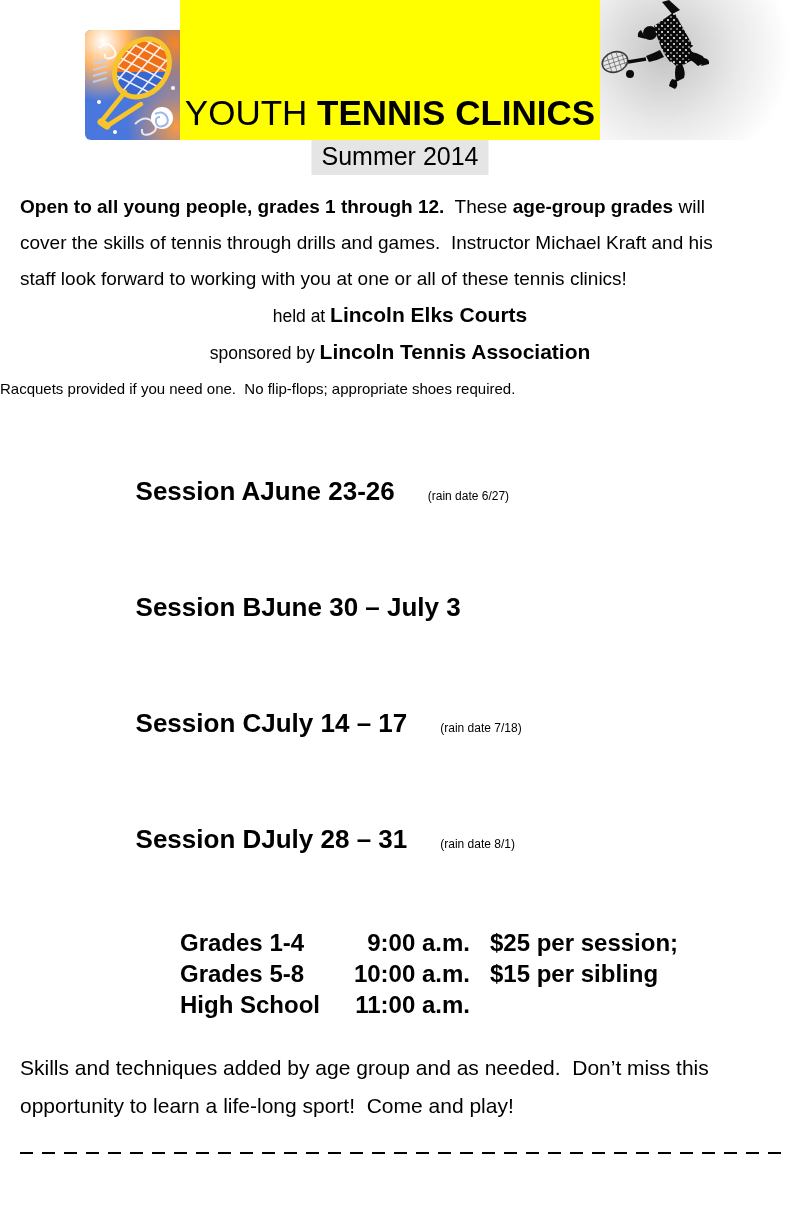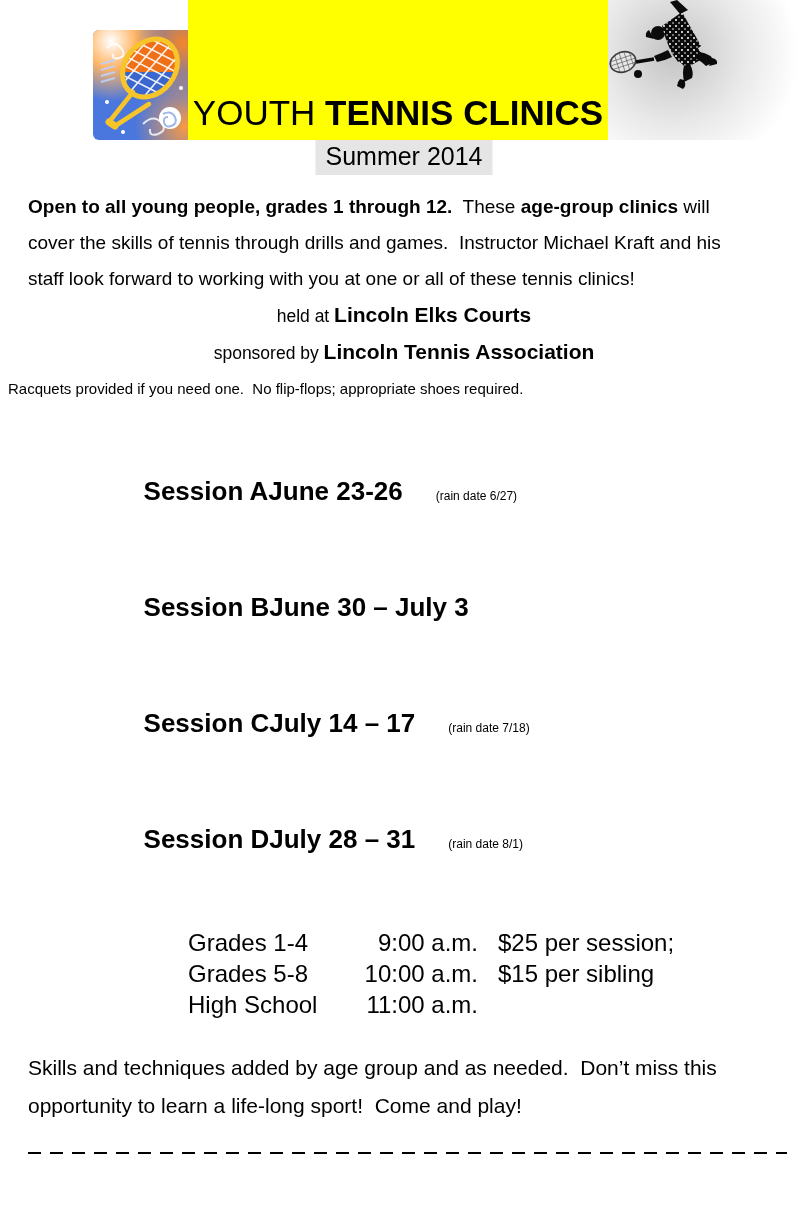--- a/index.html
+++ b/index.html
@@ -1,20 +1,20 @@
 <!DOCTYPE html>
 <html><head>
 <meta charset="utf-8">
 <style>
   * { margin:0; padding:0; box-sizing:border-box; }
   body { background:#ffffff; }
   .page {
     position:relative; width:800px; height:1209px; margin:0 auto;
     background:#ffffff; color:#000;
-    font-family:"Liberation Sans", sans-serif; overflow:hidden;padding-left:8px;
+    font-family:"Liberation Sans", sans-serif; overflow:hidden;
   }
   
   .header { position:relative; height:176px; }
   .banner { position:absolute; left:180px; top:0; width:420px; height:140px; }
   .title {
     position:absolute; left:0; right:0; bottom:7px; text-align:center;
     font-size:35px; letter-spacing:0; white-space:pre;
   }
   .title .emph { font-weight:700; }
   .summer {
@@ -33,21 +33,21 @@
   .intro { margin:13px 10px 0 20px; font-size:19px; line-height:36px; white-space:pre; }
   .center-line { text-align:center; font-size:21px; line-height:35px; white-space:pre; }
   .equipment { font-size:15px; line-height:35px; white-space:pre; }
   
   .sessions { margin:30px 0 0 100px; }
   .session-row { line-height:37px; white-space:pre; }
   .session-name, .session-dates { font-weight:700; font-size:26px; }
   .session-dates { margin-left:0; }
   .session-rain { font-size:12px; margin-left:33px; }
   
-  .schedule { margin:27px 0 0 180px; font-size:24px; font-weight:400; }
+  .schedule { margin:27px 0 0 180px; font-size:24px; font-weight:700; }
   .sched-row { display:flex; line-height:31px; white-space:pre; }
   .sched-group { width:160px; text-align:left; }
   .sched-time  { width:130px; text-align:right; }
   .sched-price { margin-left:20px; }
   
   .closing { margin:29px 10px 0 20px; font-size:21px; line-height:38px; white-space:pre; }
   
   .dashes {
     margin:27px 13px 0 20px; height:2px;
     background:repeating-linear-gradient(90deg, #000 0 13px, transparent 13px 22px);
@@ -166,21 +166,21 @@
         <path d="M104 58 q6 1 5 6 l-8 2 z" fill="#0b0b0b"></path>
 
         <path d="M82 64 q4 8 2 14 l-8 4 q-2 -10 0 -16 z" fill="#0b0b0b"></path>
         <path d="M76 80 q3 6 -1 9 l-6 -3 q1 -5 3 -7 z" fill="#0b0b0b"></path>
       </svg>
     </div>
 
     <div class="summer" style="background: #e5e5e5;">Summer 2014</div>
   </div>
 
-  <div class="intro rich"><span class="b">Open to all young people, grades 1 through 12.</span><span>  These </span><span class="b">age-group clinics</span><span> will</span><br><span>cover the skills of tennis through drills and games.  Instructor Michael Kraft and his</span><br><span>staff look forward to working with you at one or all of these tennis clinics!</span></div>
+  <div class="intro rich"><span class="b">Open to all young people, grades 1 through 12.</span><span>  These </span><span class="b">age-group grades</span><span> will</span><br><span>cover the skills of tennis through drills and games.  Instructor Michael Kraft and his</span><br><span>staff look forward to working with you at one or all of these tennis clinics!</span></div>
 
   <div class="center-line rich"><span class="sm">held at </span><span class="b">Lincoln Elks Courts</span></div>
   <div class="center-line rich"><span class="sm">sponsored by </span><span class="b">Lincoln Tennis Association</span></div>
   <div class="equipment">Racquets provided if you need one.  No flip-flops; appropriate shoes required.</div>
 
   <div class="sessions">
 
       <div class="session-row">
         <span class="session-name">Session A</span><span class="session-dates">June 23-26</span><span class="session-rain">(rain date 6/27)</span>
       </div>

